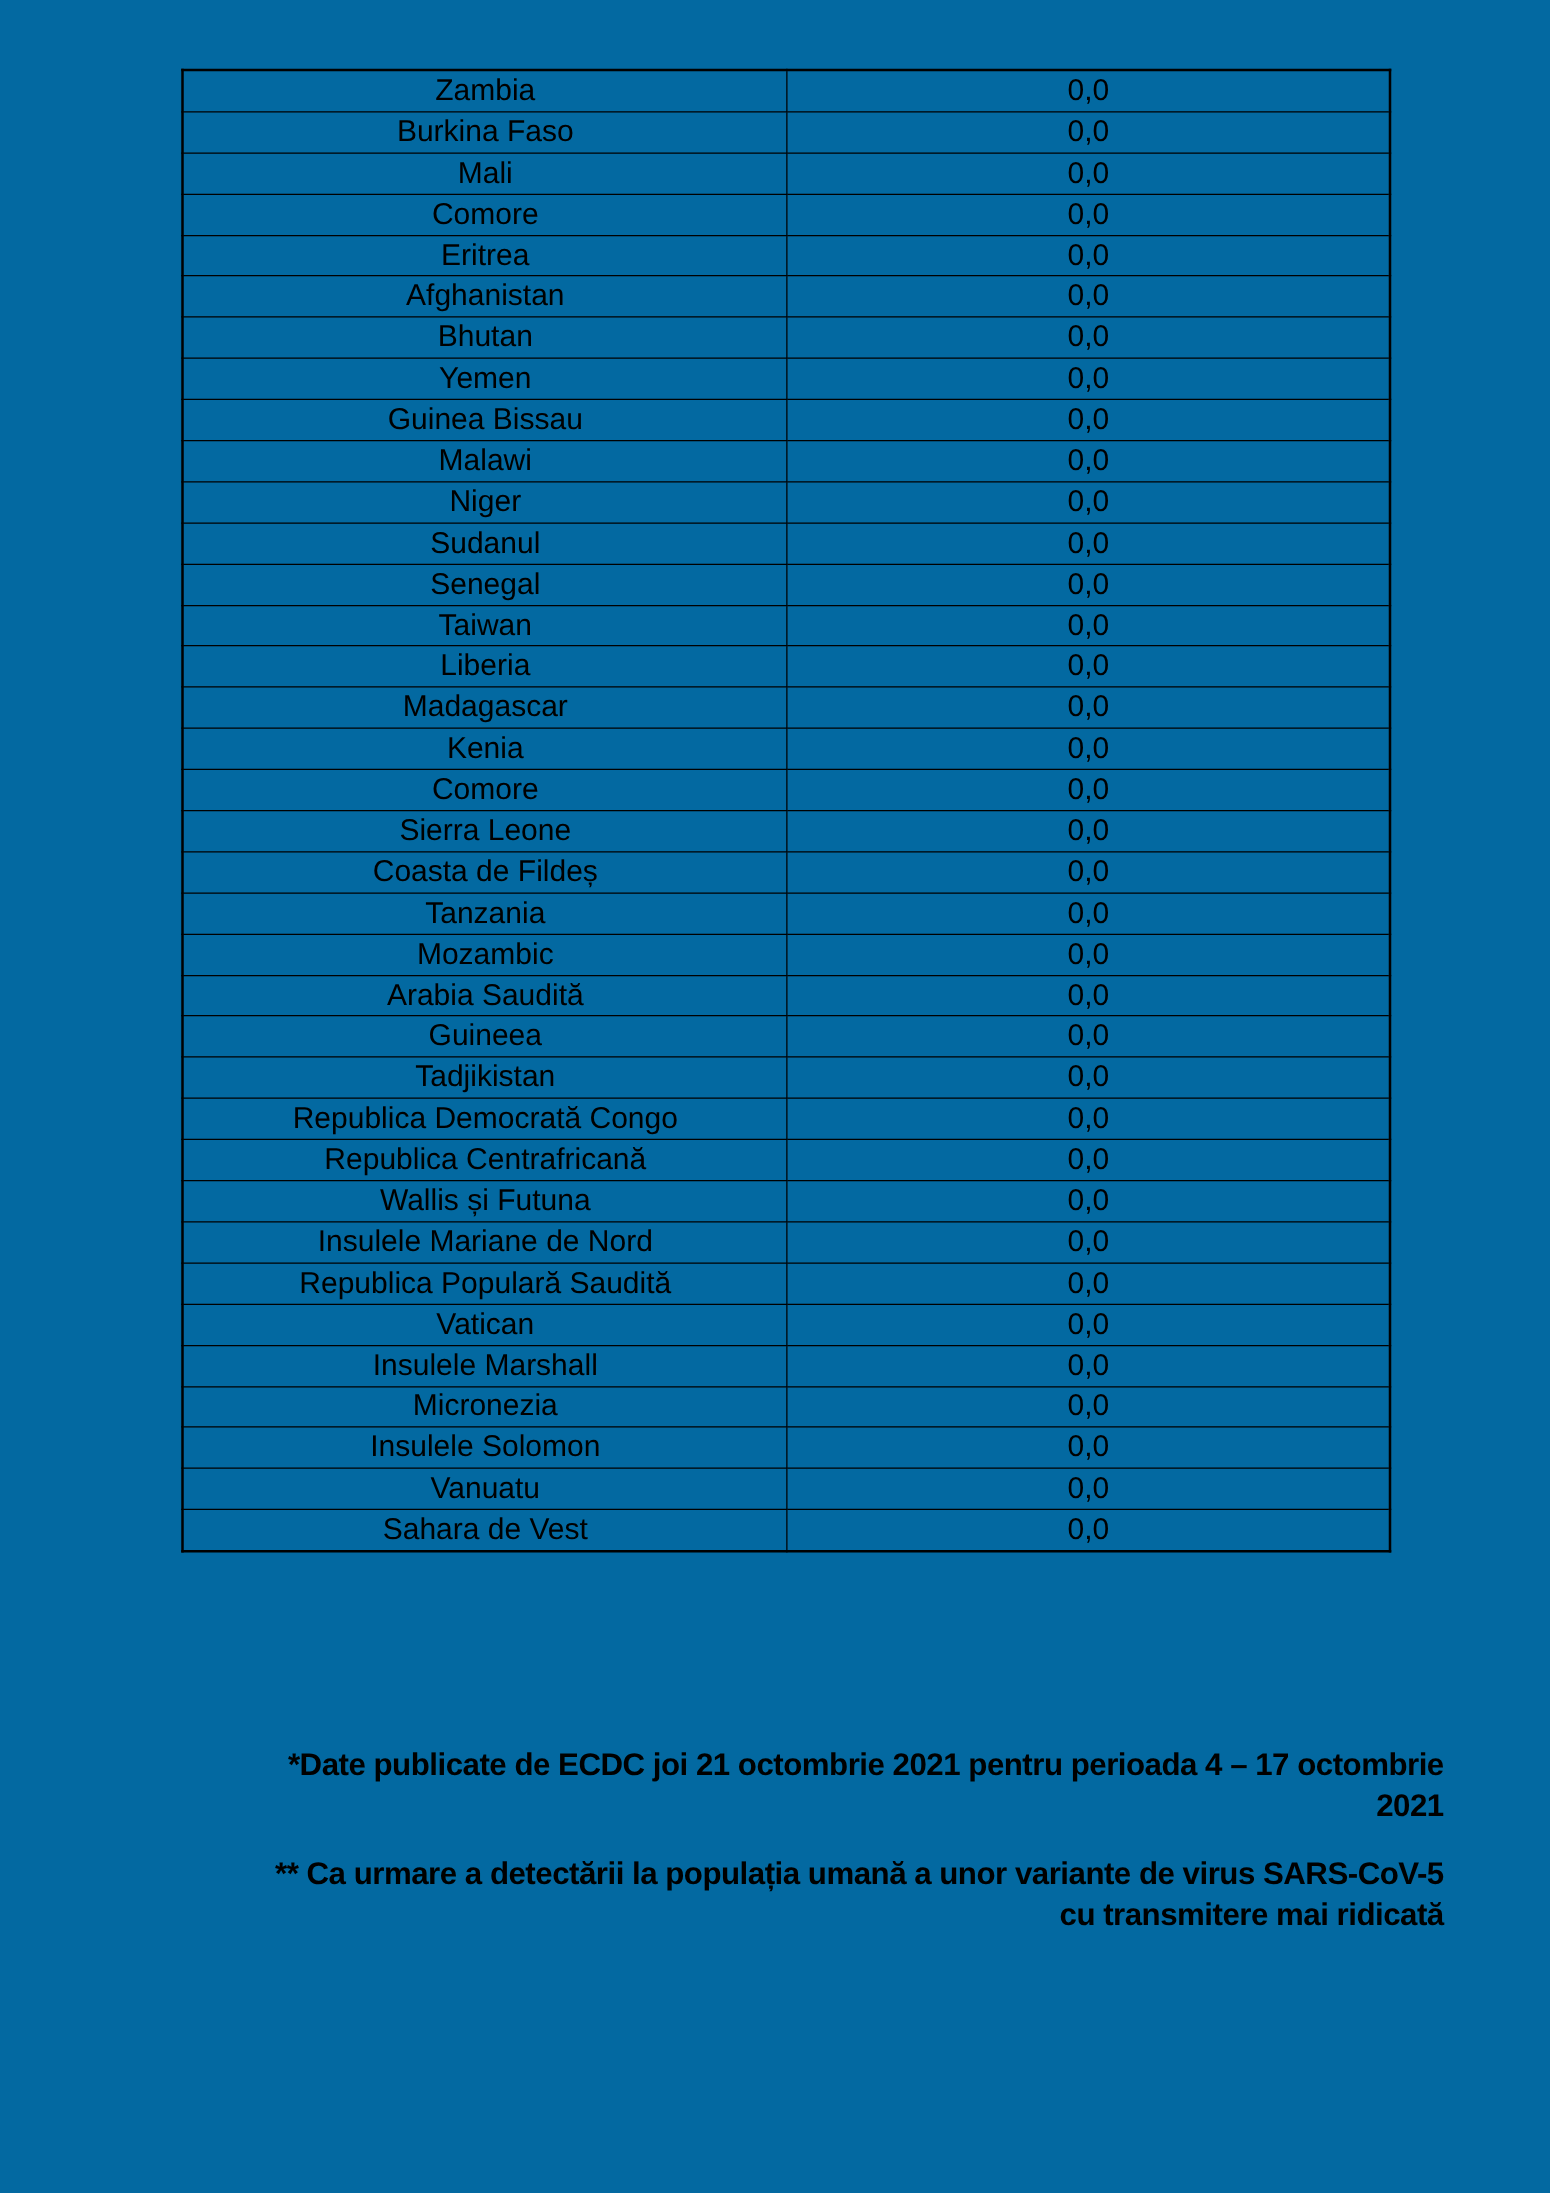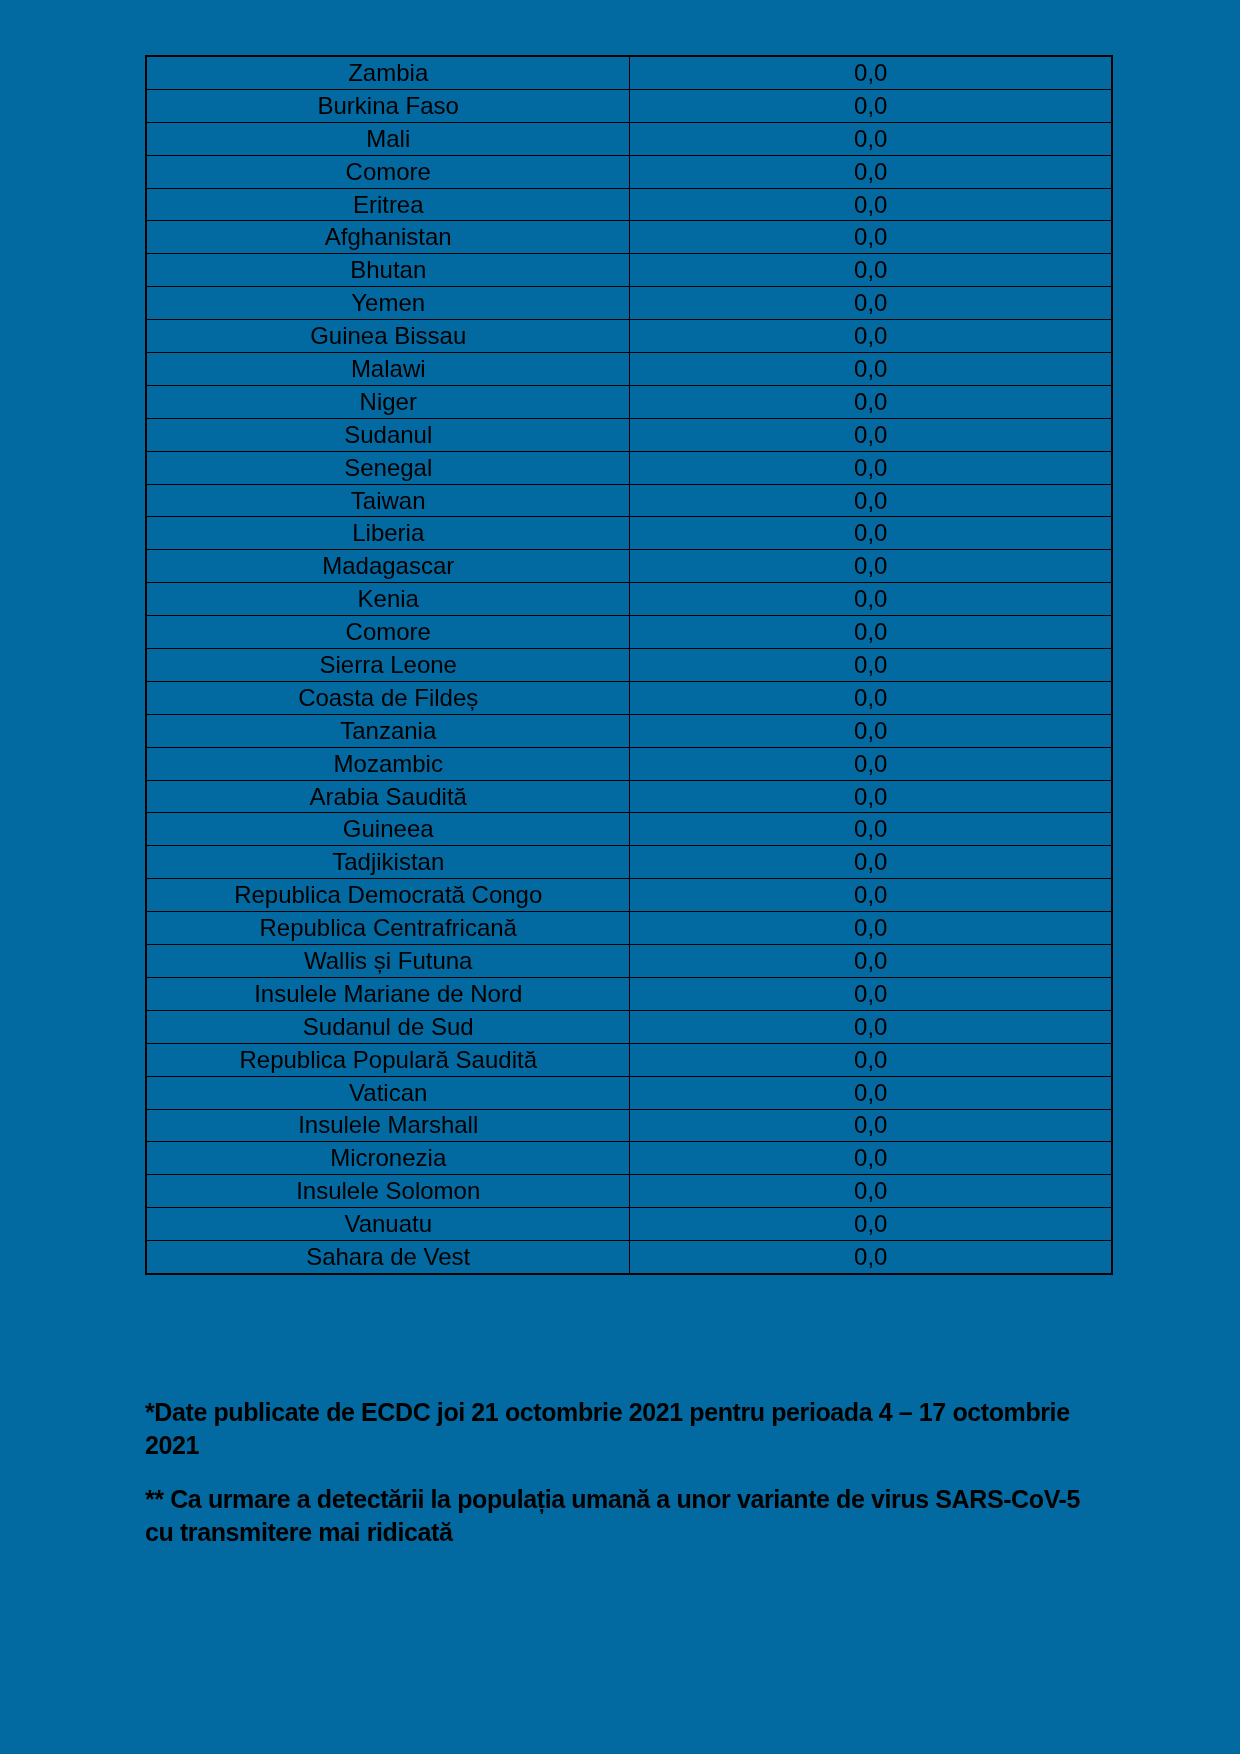--- a/index.html
+++ b/index.html
@@ -49,20 +49,21 @@
     top: 1396px;
     width: 1010px;
     font-weight: bold;
     font-size: 25px;
     letter-spacing: -0.4px;
     line-height: 33px;
     color: #000000;
   }
   .footnote {
     margin: 0 0 21px 0;
+    text-align: right;
   }
   .footnote .line {
     white-space: nowrap;
   }
 </style>
 </head>
 <body>
 
 <div class="page">
 
@@ -179,24 +180,20 @@
         <tr>
           <td>Republica Centrafricană</td>
           <td>0,0</td>
         </tr>
         <tr>
           <td>Wallis și Futuna</td>
           <td>0,0</td>
         </tr>
         <tr>
           <td>Insulele Mariane de Nord</td>
-          <td>0,0</td>
-        </tr>
-        <tr>
-          <td>Sudanul de Sud</td>
           <td>0,0</td>
         </tr>
         <tr>
           <td>Republica Populară Saudită</td>
           <td>0,0</td>
         </tr>
         <tr>
           <td>Vatican</td>
           <td>0,0</td>
         </tr>

